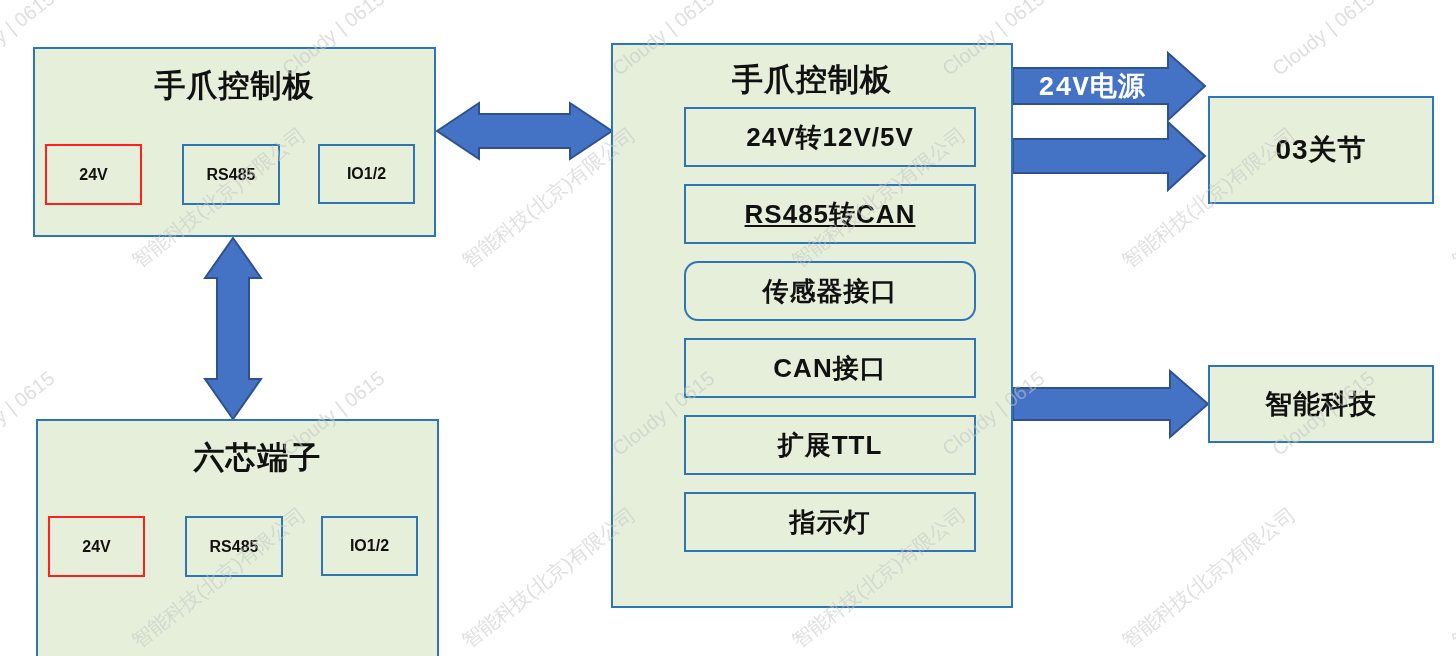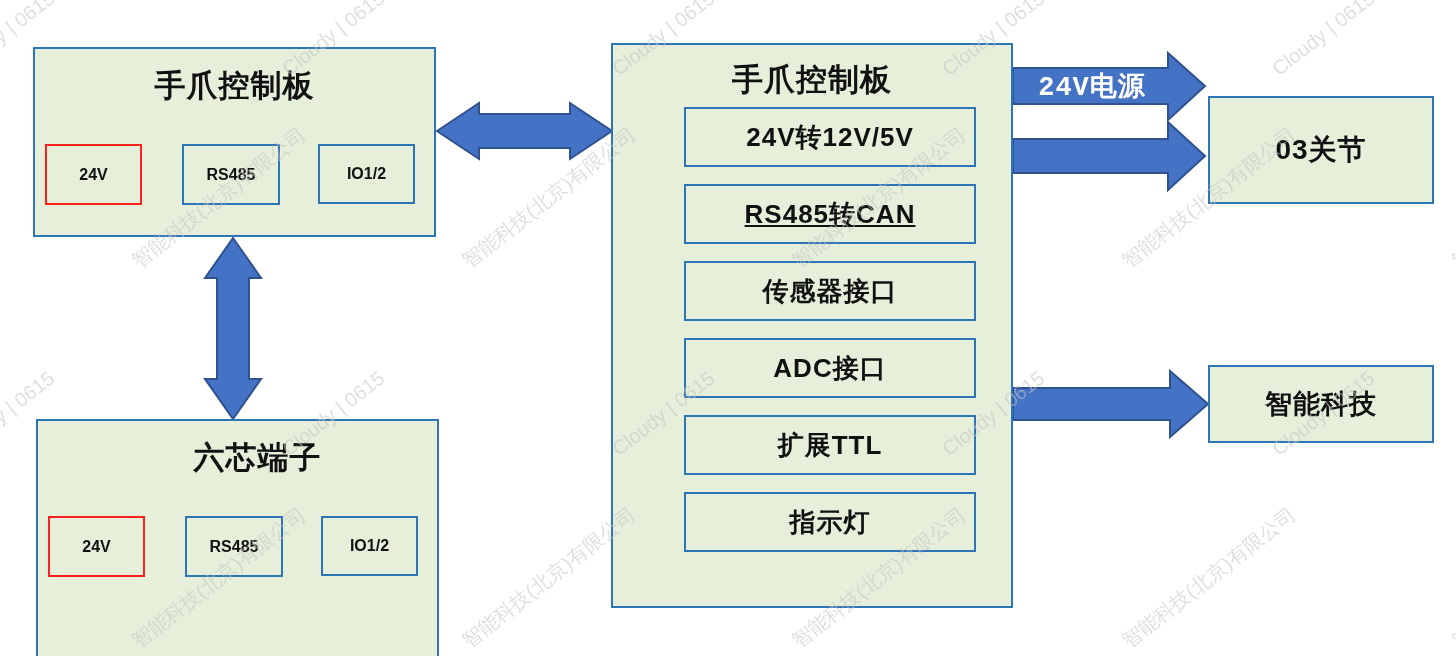--- a/index.html
+++ b/index.html
@@ -135,22 +135,22 @@
     </div>
     <div class="port" style="left:283px;top:95px;width:97px;height:60px;">
       <span class="port-label">IO1/2</span>
     </div>
   </div>
 
   <div class="gbox" style="left:611px;top:43px;width:402px;height:565px;">
     <div class="gbox-title centerbox-title">手爪控制板</div>
     <div class="module" style="top:62px;">24V转12V/5V</div>
     <div class="module" style="top:139px;text-decoration:underline;">RS485转CAN</div>
-    <div class="module" style="top:216px;">传感器接口</div>
-    <div class="module" style="top:293px;">ADC接口</div>
+    <div class="module" style="top:216px;border-radius:14px;">传感器接口</div>
+    <div class="module" style="top:293px;">CAN接口</div>
     <div class="module" style="top:447px;">指示灯</div>
     <div class="module" style="top:370px;">扩展TTL</div>
   </div>
 
   <div class="gbox simplebox" style="left:1208px;top:64px;width:226px;height:108px;margin-top:32px;">03关节</div>
 
   <div class="gbox simplebox" style="left:1208px;top:365px;width:226px;height:78px;font-size:27px;">智能科技</div>
 
   <div class="wm-layer">
       <span class="wm" style="left: -45px; top: 60px;">Cloudy | 0615</span>

